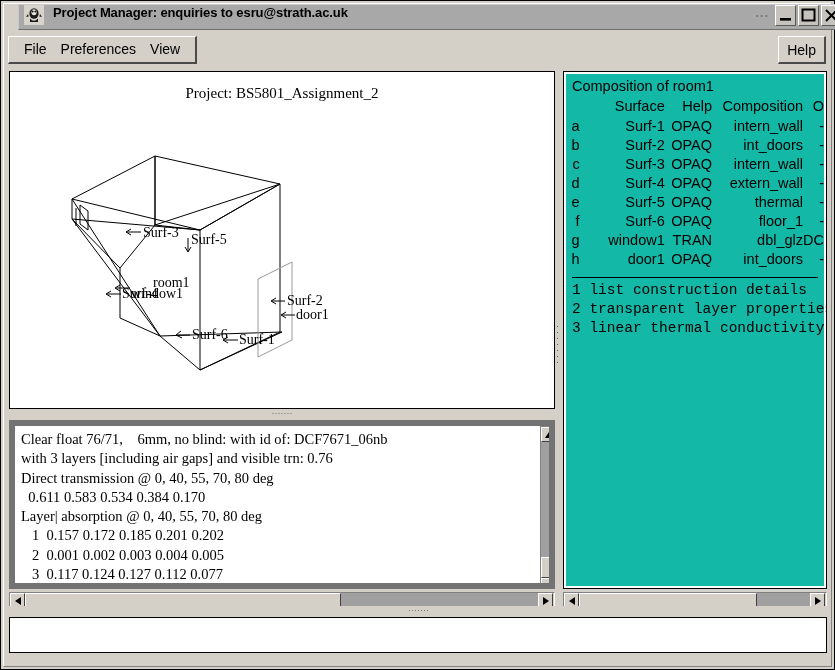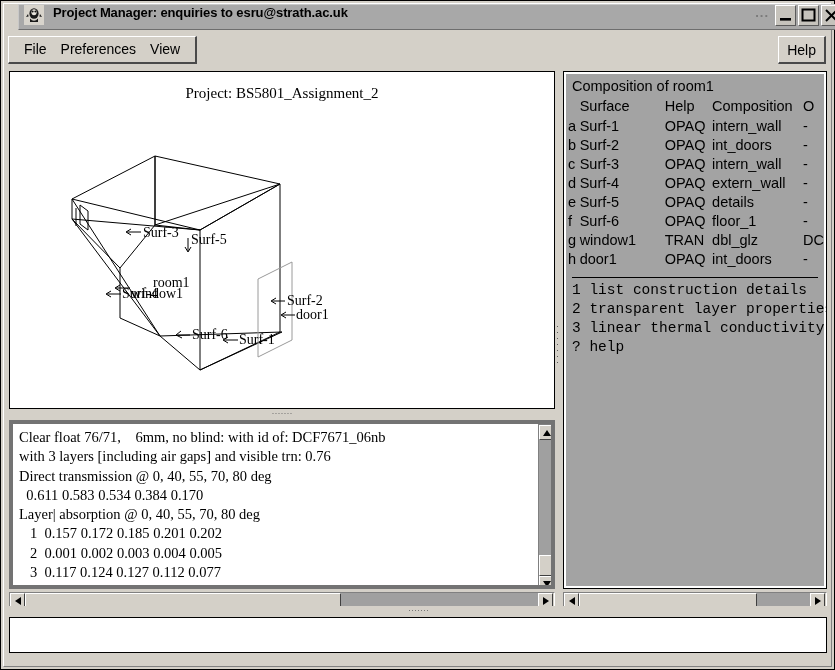--- a/index.html
+++ b/index.html
@@ -168,21 +168,21 @@
     text-align: center;
     font-family: "Liberation Sans", sans-serif;
   }
 
   
   #text-panel {
     position: absolute;
     left: 8px; top: 419px;
     width: 546px; height: 169px;
     background: #fff;
-    border: 4px solid #737373;
+    border: 6px solid #737373;
     box-sizing: border-box;
     overflow: hidden;
   }
   #text-content {
     position: absolute;
     left: 6px; top: 4px;
     width: 510px;
     font-family: "Liberation Serif", serif;
     font-size: 14.5px;
     line-height: 19.3px;
@@ -249,33 +249,34 @@
     width: 264px; height: 518px;
     background: #fff;
     border: 1px solid #000;
     box-sizing: border-box;
     overflow: hidden;
   }
   #right-inner {
     position: absolute;
     left: 2px; top: 2px;
     right: 2px; bottom: 2px;
-    background: #a3a3a3;
+    background: #14b8a6;
     font-family: "Liberation Sans", sans-serif;
   }
   .comp-title {
     font-size: 14.5px;
     color: #000;
     padding: 4px 0 2px 6px;
   }
   .comp-table {
     width: 100%;
     border-collapse: collapse;
     font-size: 14.5px;
     color: #000;
+    text-align: right;
   }
   .comp-table td { padding: 1.5px 0; white-space: nowrap; }
   .col-key   { width: 12px; padding-left: 2px !important; }
   .col-surf  { width: 88px; }
   .col-type  { width: 48px; }
   .col-comp  { width: 92px; }
   .col-opt   { width: 20px; }
   .hdr td { padding-bottom: 3px; }
   #menu-sep {
     height: 1px;
@@ -539,21 +540,21 @@
             <td class="col-key">d</td>
             <td class="col-surf">Surf-4</td>
             <td class="col-type">OPAQ</td>
             <td class="col-comp">extern_wall</td>
             <td class="col-opt">-</td>
           </tr>
           <tr>
             <td class="col-key">e</td>
             <td class="col-surf">Surf-5</td>
             <td class="col-type">OPAQ</td>
-            <td class="col-comp">details</td>
+            <td class="col-comp">thermal</td>
             <td class="col-opt">-</td>
           </tr>
           <tr>
             <td class="col-key">f</td>
             <td class="col-surf">Surf-6</td>
             <td class="col-type">OPAQ</td>
             <td class="col-comp">floor_1</td>
             <td class="col-opt">-</td>
           </tr>
           <tr>
@@ -581,24 +582,20 @@
           <span>list construction details</span>
         </div>
         <div class="cmd-item">
           <span>2</span>
           <span>transparent layer properties</span>
         </div>
         <div class="cmd-item">
           <span>3</span>
           <span>linear thermal conductivity</span>
         </div>
-        <div class="cmd-item">
-          <span>?</span>
-          <span>help</span>
-        </div>
       </div>
     </div>
   </div>
 
   <div id="right-sash">
     <div>·</div>
     <div>·</div>
     <div>·</div>
     <div>·</div>
     <div>·</div>

